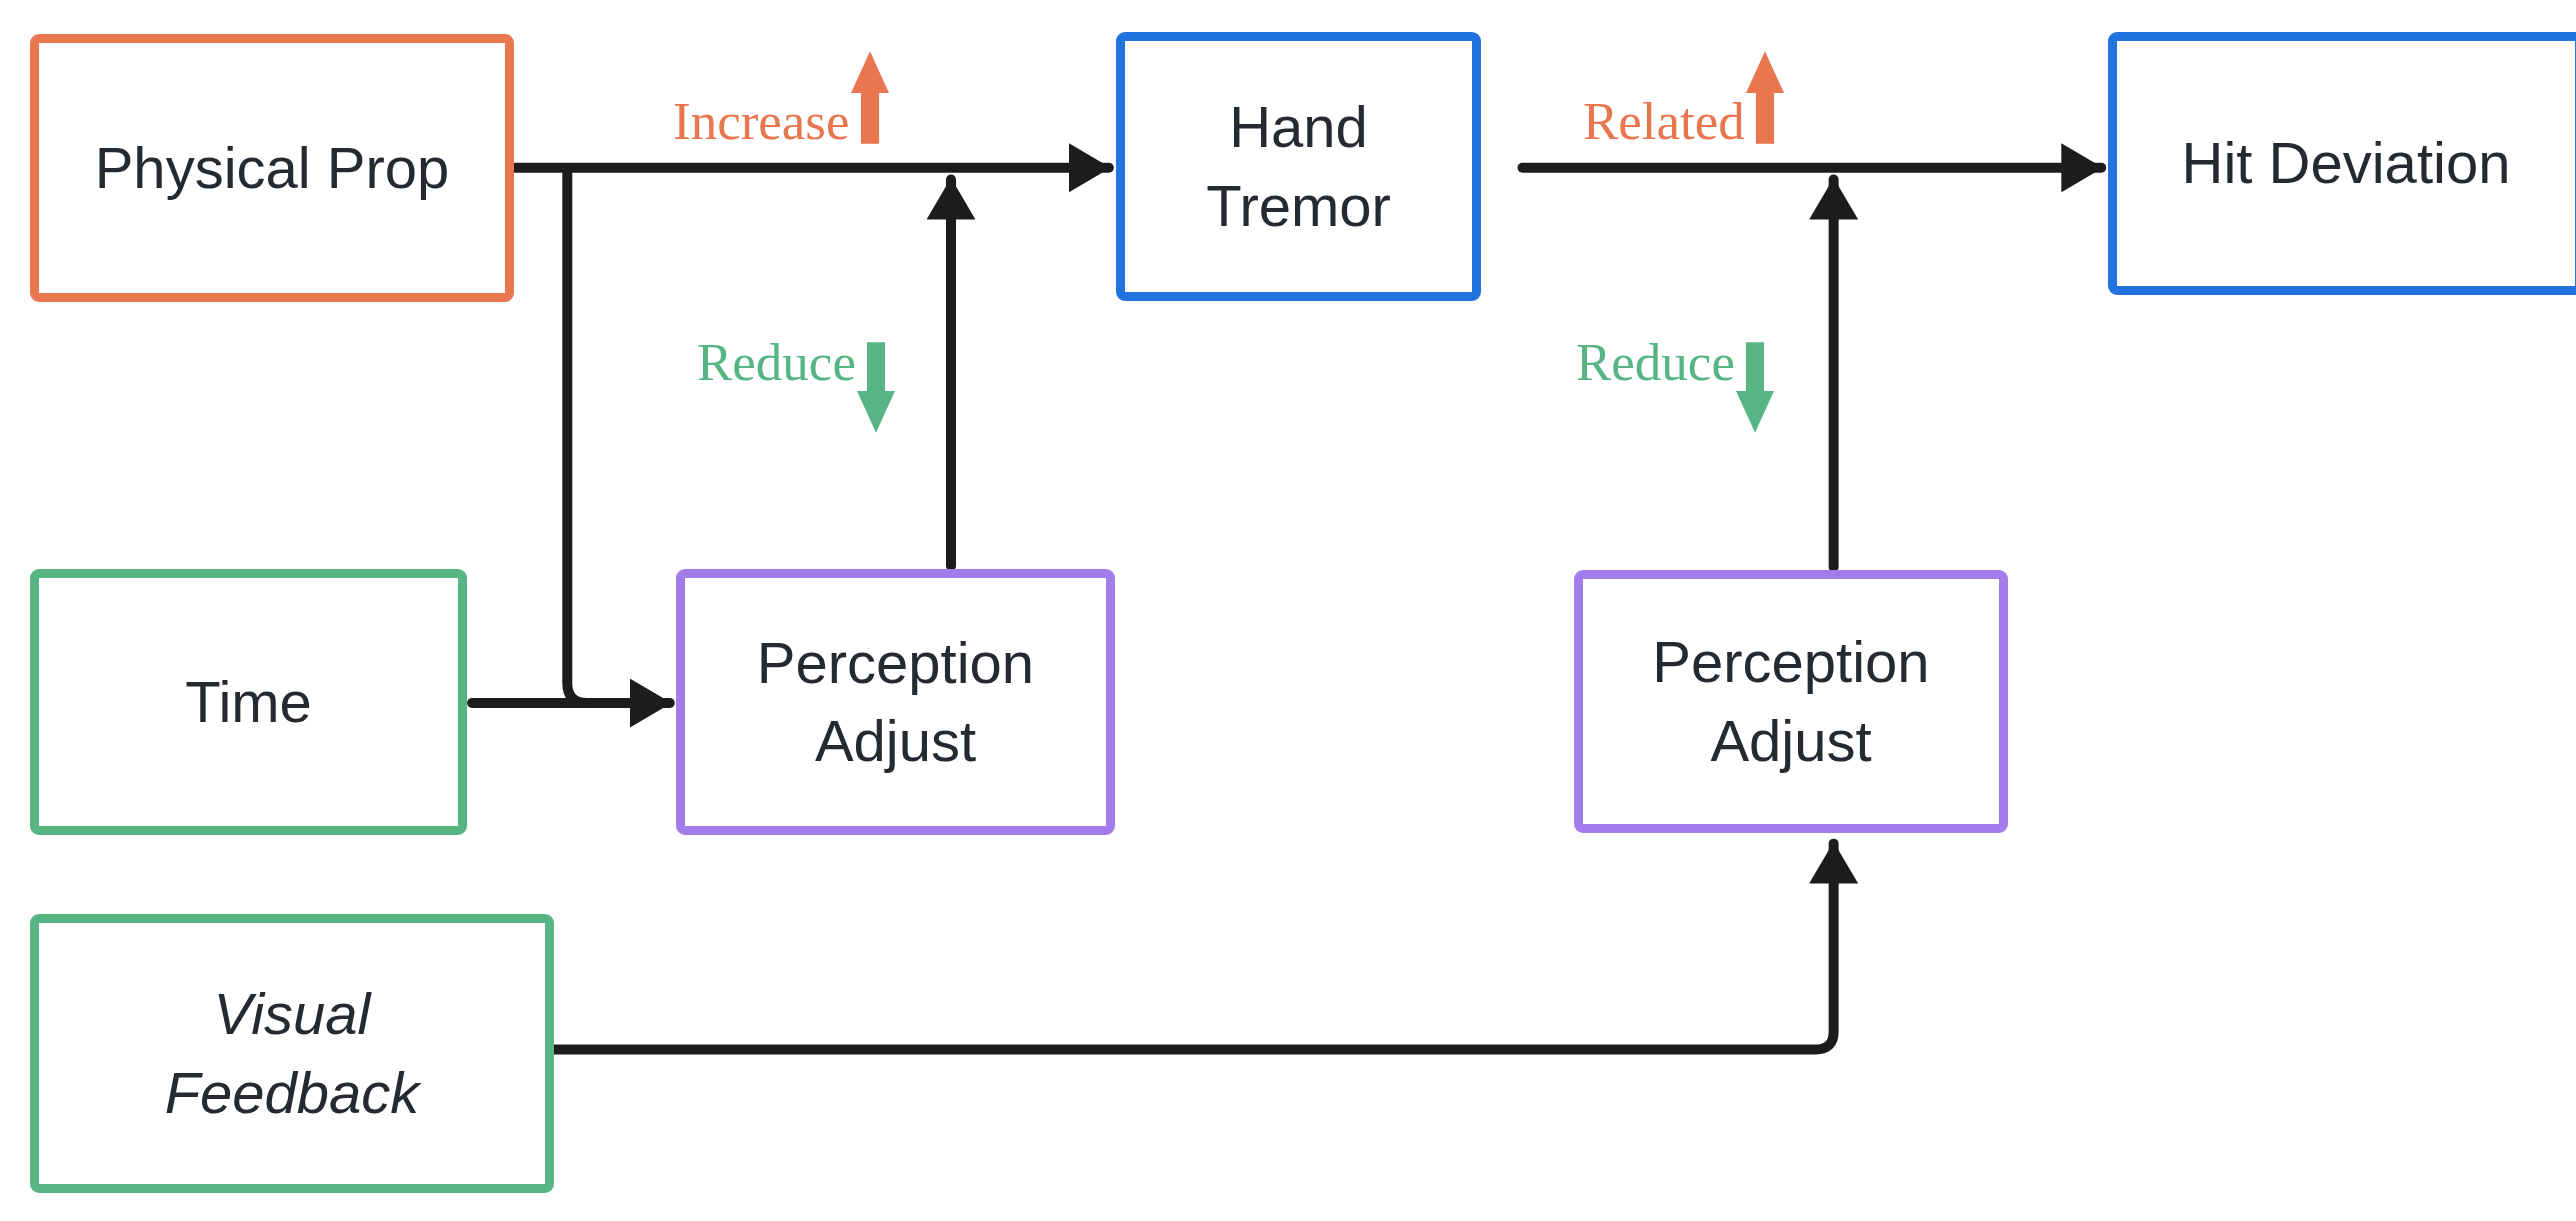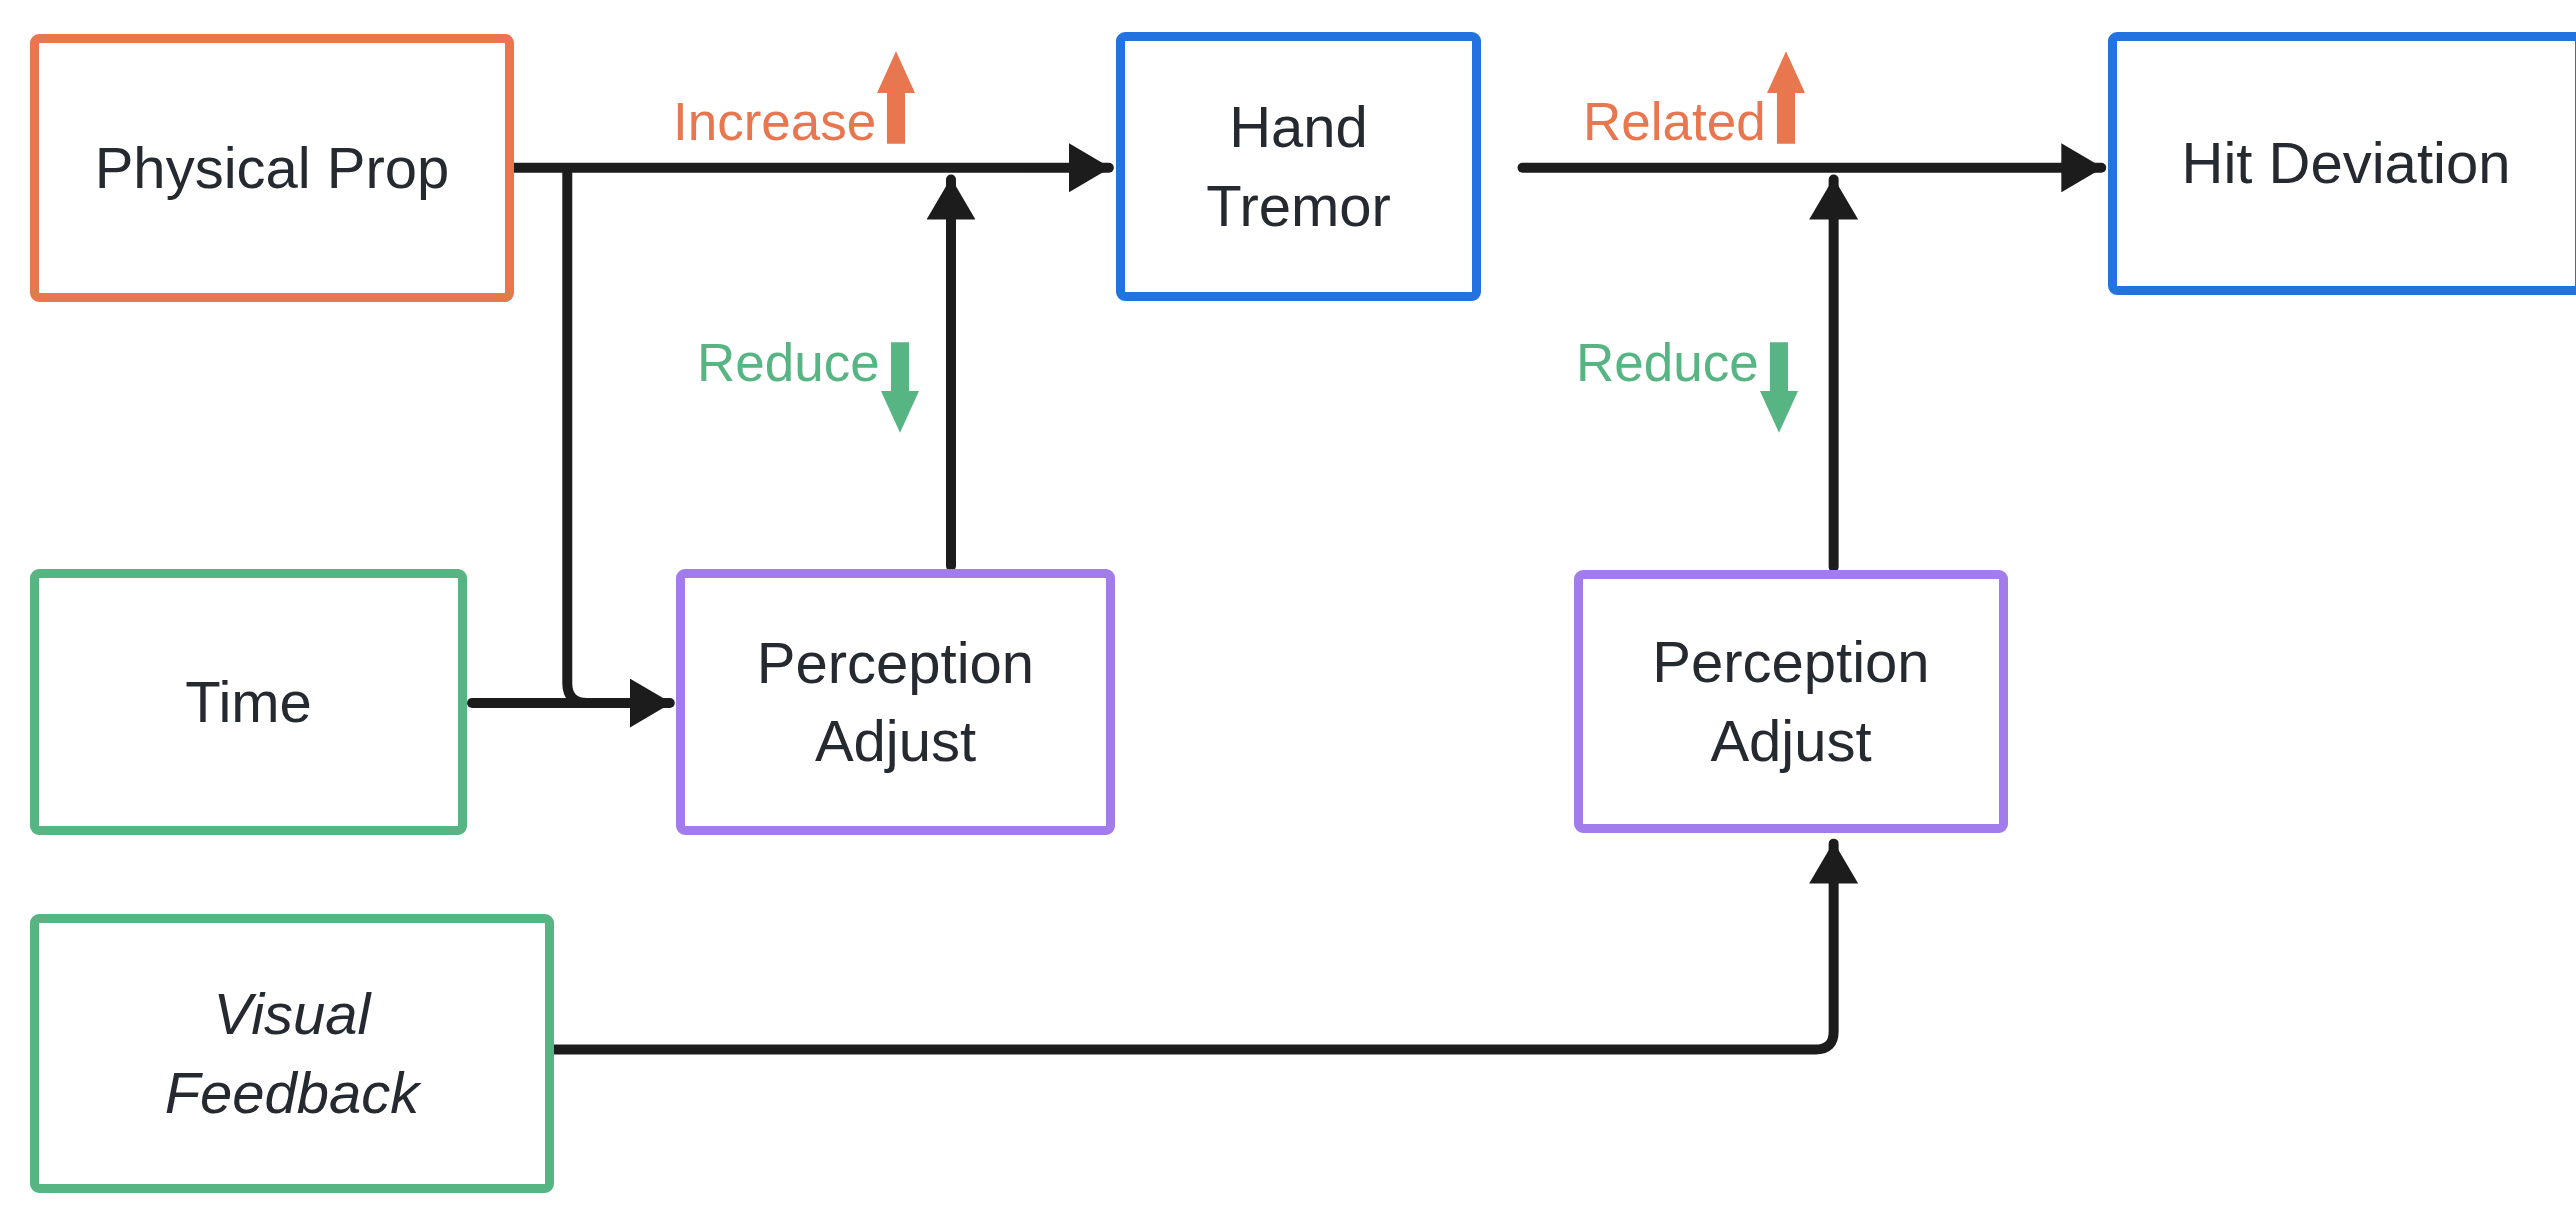--- a/index.html
+++ b/index.html
@@ -54,20 +54,21 @@
   #node-perception-adjust-right { left: 1574px; top: 570px;  width: 434px; height: 263px; border-color: var(--purple); }
   #node-hit-deviation        { left: 2108px; top: 32px;   width: 476px; height: 263px; border-color: var(--blue);   }
 
   .edge-label {
     position: absolute;
     display: flex;
     gap: 1px;
     font-size: 53px;
     line-height: 1.0;
     white-space: nowrap;
+    font-family: Liberation Serif, serif;
   }
   .edge-label.up   { align-items: flex-end; }
   .edge-label.up span { margin-bottom: -3.6px; }
   .edge-label.down { align-items: flex-start; }
   .edge-label.down .block-arrow { margin-top: 6.4px; }
   .edge-label.orange { color: var(--orange); }
   .edge-label.green  { color: var(--green); }
 
   .block-arrow { display: block; }
   .block-arrow.orange-fill path { fill: var(--orange); }

